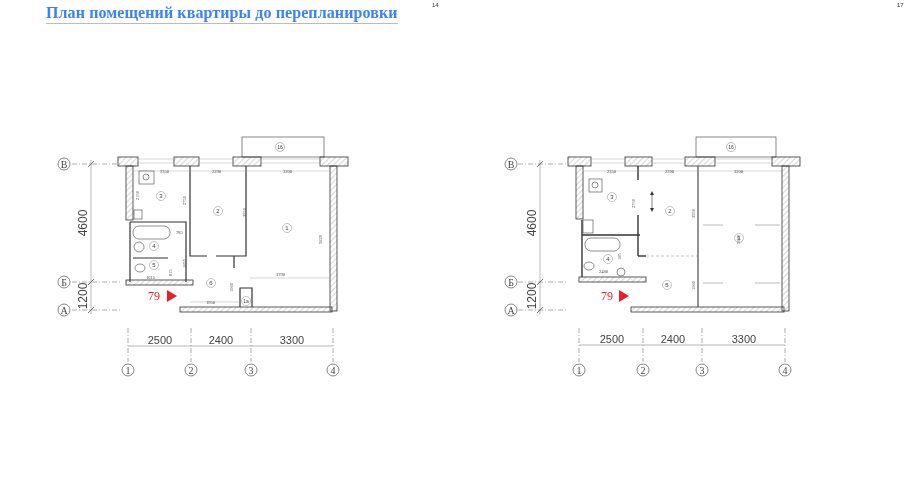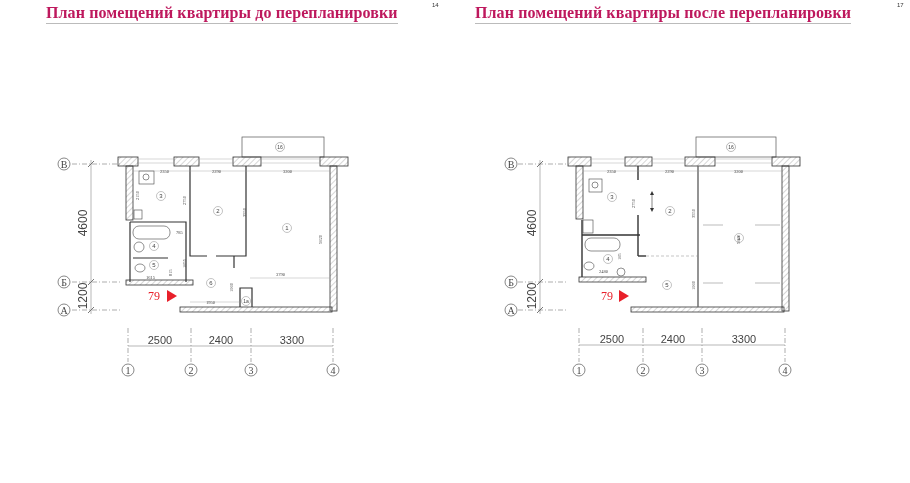--- a/index.html
+++ b/index.html
@@ -1,20 +1,20 @@
 <!DOCTYPE html>
 <html><head>
 <meta charset="utf-8">
 <style>
   html,body{margin:0;padding:0;background:#fff;}
   body{width:910px;height:483px;position:relative;overflow:hidden;font-family:"Liberation Serif",serif;}
   .page{position:absolute;top:0;width:455px;height:483px;}
   .page.left{left:0;}
   .page.right{left:455px;}
-  .title{position:absolute;top:4px;font-weight:bold;font-size:16px;color:#be185d;white-space:nowrap;border-bottom:1px solid #bbb;padding-bottom:1px;letter-spacing:0.1px;}
+  .title{position:absolute;top:4px;font-weight:bold;font-size:16px;color:#3b82f6;white-space:nowrap;border-bottom:1px solid #bbb;padding-bottom:1px;letter-spacing:0.1px;}
   .page.left .title{left:46px;}
   .page.right .title{left:20px;}
   .pnum{position:absolute;top:2px;font-family:"Liberation Sans",sans-serif;font-size:6px;color:#333;}
   .page.left .pnum{left:432px;}
   .page.right .pnum{left:442px;}
   svg.plan{position:absolute;left:0;top:0;}
   .t{font-family:"Liberation Serif",serif;fill:#444;}
   .ts{font-family:"Liberation Sans",sans-serif;fill:#444;}
 </style>
 </head>
@@ -160,21 +160,20 @@
     <g font-size="10" text-anchor="middle">
       <text class="t" x="128" y="374">1</text>
       <text class="t" x="191" y="374">2</text>
       <text class="t" x="251" y="374">3</text>
       <text class="t" x="333" y="374">4</text>
     </g>
   </svg>
 </div>
 
 <div class="page right">
-  <div class="title">План помещений квартиры после перепланировки</div>
   <div class="pnum">17</div>
   <svg class="plan" width="455" height="483">
     <defs>
       <pattern id="hatchR" width="4" height="4" patternUnits="userSpaceOnUse" patternTransform="rotate(45)">
         <line x1="0" y1="0" x2="0" y2="4" stroke="#999" stroke-width="0.8"></line>
       </pattern>
     </defs>
     <g stroke="#777" stroke-width="0.6" stroke-dasharray="5,2,1,2">
       <line x1="63" y1="164" x2="112" y2="164"></line>
       <line x1="63" y1="282" x2="112" y2="282"></line>

